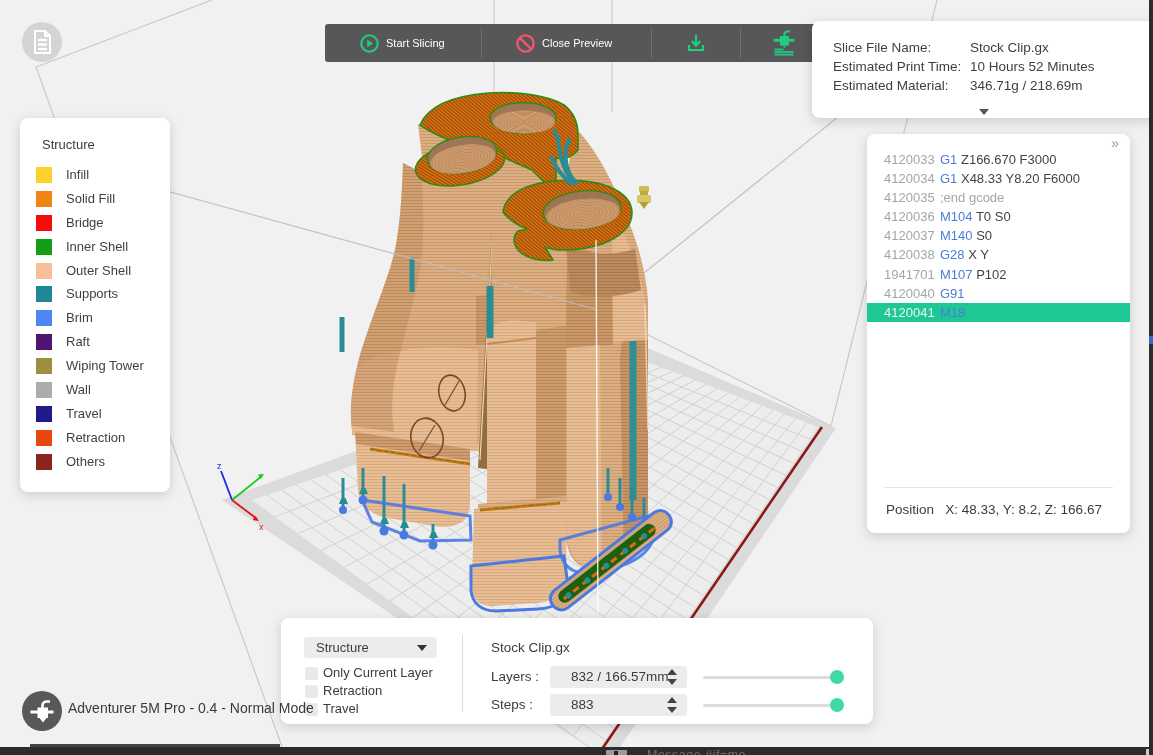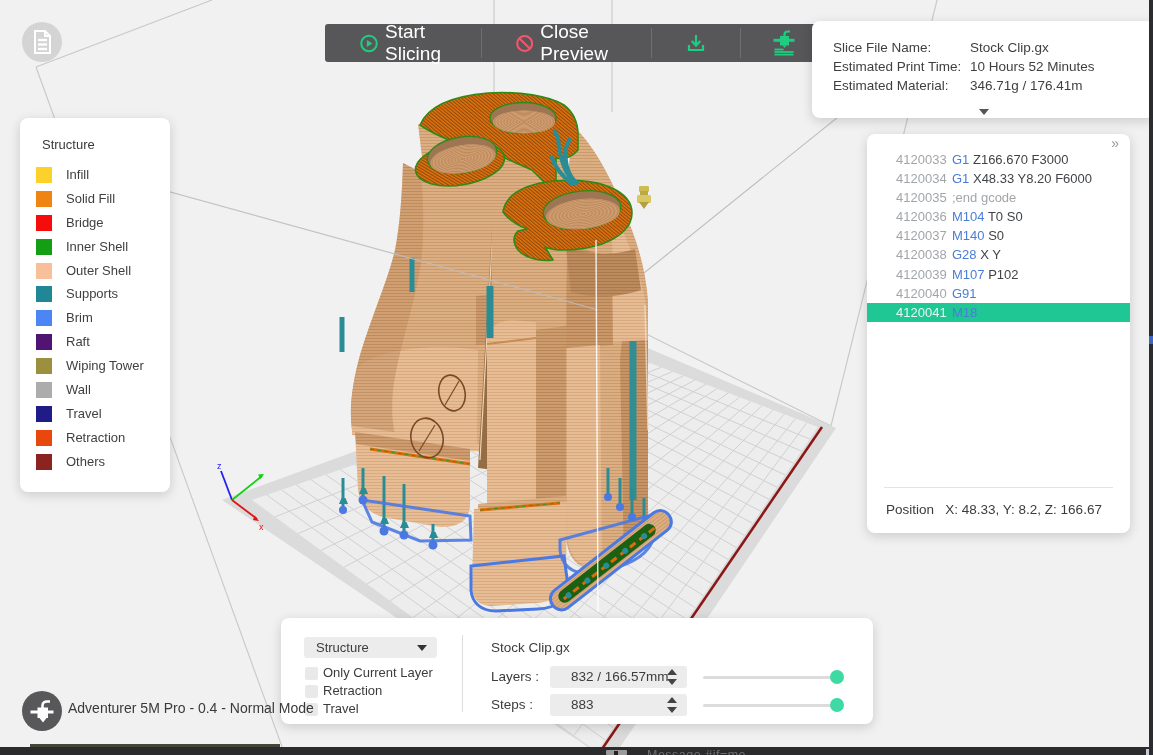--- a/index.html
+++ b/index.html
@@ -1,26 +1,26 @@
 <!DOCTYPE html>
 <html><head><meta charset="utf-8">
 <style>
 *{margin:0;padding:0;box-sizing:border-box}
 html,body{width:1153px;height:755px;overflow:hidden;font-family:"Liberation Sans",sans-serif;background:#f1f1f1;position:relative}
 .panel{position:absolute;background:#fff;border-radius:8px;box-shadow:0 3px 12px rgba(0,0,0,0.16)}
 #toolbar{position:absolute;left:325px;top:24px;width:502px;height:38px;background:#57575a;border-radius:3px;display:flex;align-items:center}
-.tbtn{display:flex;align-items:center;justify-content:center;color:#fff;font-size:19px;height:100%;box-sizing:border-box}
+.tbtn{display:flex;align-items:center;justify-content:center;color:#fff;font-size:11px;height:100%;box-sizing:border-box}
 .tsep{width:1px;height:30px;background:#6e6e70}
 .lrow{height:23.9px;display:flex;align-items:flex-start}
 .sw{width:16px;height:16px;margin-right:14px;display:inline-block}
 .lt{font-size:13px;color:#3f3f3f}
 #infotab{margin:20px 0 0 21px;border-spacing:0;font-size:13.5px;color:#3f3f3f}
 #infotab td{padding:0 0 5px 0;line-height:14px}
 #infotab .il{width:137px}
-.grow{height:19.1px;line-height:19.1px;font-size:13px;padding-left:29px;white-space:nowrap}
+.grow{height:19.1px;line-height:19.1px;font-size:13px;padding-left:17px;white-space:nowrap}
 .gnum{color:#a2a6aa;display:inline-block;width:56px}
 .gnumh{color:#e8f6f0}
 .gcmd{color:#4a7dd6}
 .garg{color:#404448}
 .gcom{color:#a2a6aa}
 .ghl{background:#1fc795}
 .cbrow{position:absolute;left:24px;font-size:13px;color:#3c3c3c;display:flex;align-items:flex-end;height:14px}
 .cb{width:13px;height:13px;background:#e9e9e9;border-radius:2px;display:inline-block;margin-right:5px}
 .numbox{position:absolute;left:269px;width:137px;height:22px;background:#ececec;border-radius:3px;font-size:13.5px;color:#3c3c3c;line-height:22px}
 .spin{position:absolute;right:8px;top:2px;width:12px;height:18px}
@@ -354,36 +354,36 @@
         <tr>
           <td class="il">Slice File Name:</td>
           <td class="iv">Stock Clip.gx</td>
         </tr>
 <tr>
           <td class="il">Estimated Print Time:</td>
           <td class="iv">10 Hours 52 Minutes</td>
         </tr>
 <tr>
           <td class="il">Estimated Material:</td>
-          <td class="iv">346.71g / 176.41m</td>
+          <td class="iv">346.71g / 218.69m</td>
         </tr>
 </tbody>
     </table>
 <div style="position:absolute;bottom:3px;left:50%;margin-left:-5px;width:0;height:0;border-left:5px solid transparent;border-right:5px solid transparent;border-top:6px solid #555"></div>
 </div>
 <div class="panel" style="left:867px;top:134px;width:263px;height:399px">
 <div style="position:absolute;top:1px;right:11px;font-size:14px;color:#999">»</div>
 <div style="padding-top:16px">
 <div class="grow"><span class="gnum">4120033</span><span class="gcmd">G1</span> <span class="garg">Z166.670 F3000</span></div>
 <div class="grow"><span class="gnum">4120034</span><span class="gcmd">G1</span> <span class="garg">X48.33 Y8.20 F6000</span></div>
 <div class="grow"><span class="gnum">4120035</span><span class="gcom">;end gcode</span></div>
 <div class="grow"><span class="gnum">4120036</span><span class="gcmd">M104</span> <span class="garg">T0 S0</span></div>
 <div class="grow"><span class="gnum">4120037</span><span class="gcmd">M140</span> <span class="garg">S0</span></div>
 <div class="grow"><span class="gnum">4120038</span><span class="gcmd">G28</span> <span class="garg">X Y</span></div>
-<div class="grow"><span class="gnum">4120039</span><span class="gcmd">M107</span> <span class="garg">P102</span></div>
+<div class="grow"><span class="gnum">1941701</span><span class="gcmd">M107</span> <span class="garg">P102</span></div>
 <div class="grow"><span class="gnum">4120040</span><span class="gcmd">G91</span></div>
 <div class="grow ghl"><span class="gnum gnumh">4120041</span><span class="gcmd">M18</span></div>
 </div>
 <div style="position:absolute;left:17px;right:17px;bottom:45px;border-top:1px solid #e3e3e3"></div>
 <div style="position:absolute;left:19px;bottom:16px;font-size:13.5px;color:#3c3c3c">Position&nbsp;&nbsp;&nbsp;<span style="color:#3c3c3c">X: 48.33, Y: 8.2, Z: 166.67</span></div>
 </div>
 <div class="panel" style="left:281px;top:618px;width:592px;height:106px">
   <div style="position:absolute;left:23px;top:19px;width:133px;height:21px;background:#ececec;border-radius:3px;font-size:13px;color:#3c3c3c;line-height:21px;padding-left:12px;box-sizing:border-box">Structure
     <span style="position:absolute;right:10px;top:8px;width:0;height:0;border-left:5px solid transparent;border-right:5px solid transparent;border-top:6px solid #333"></span>
   </div>

